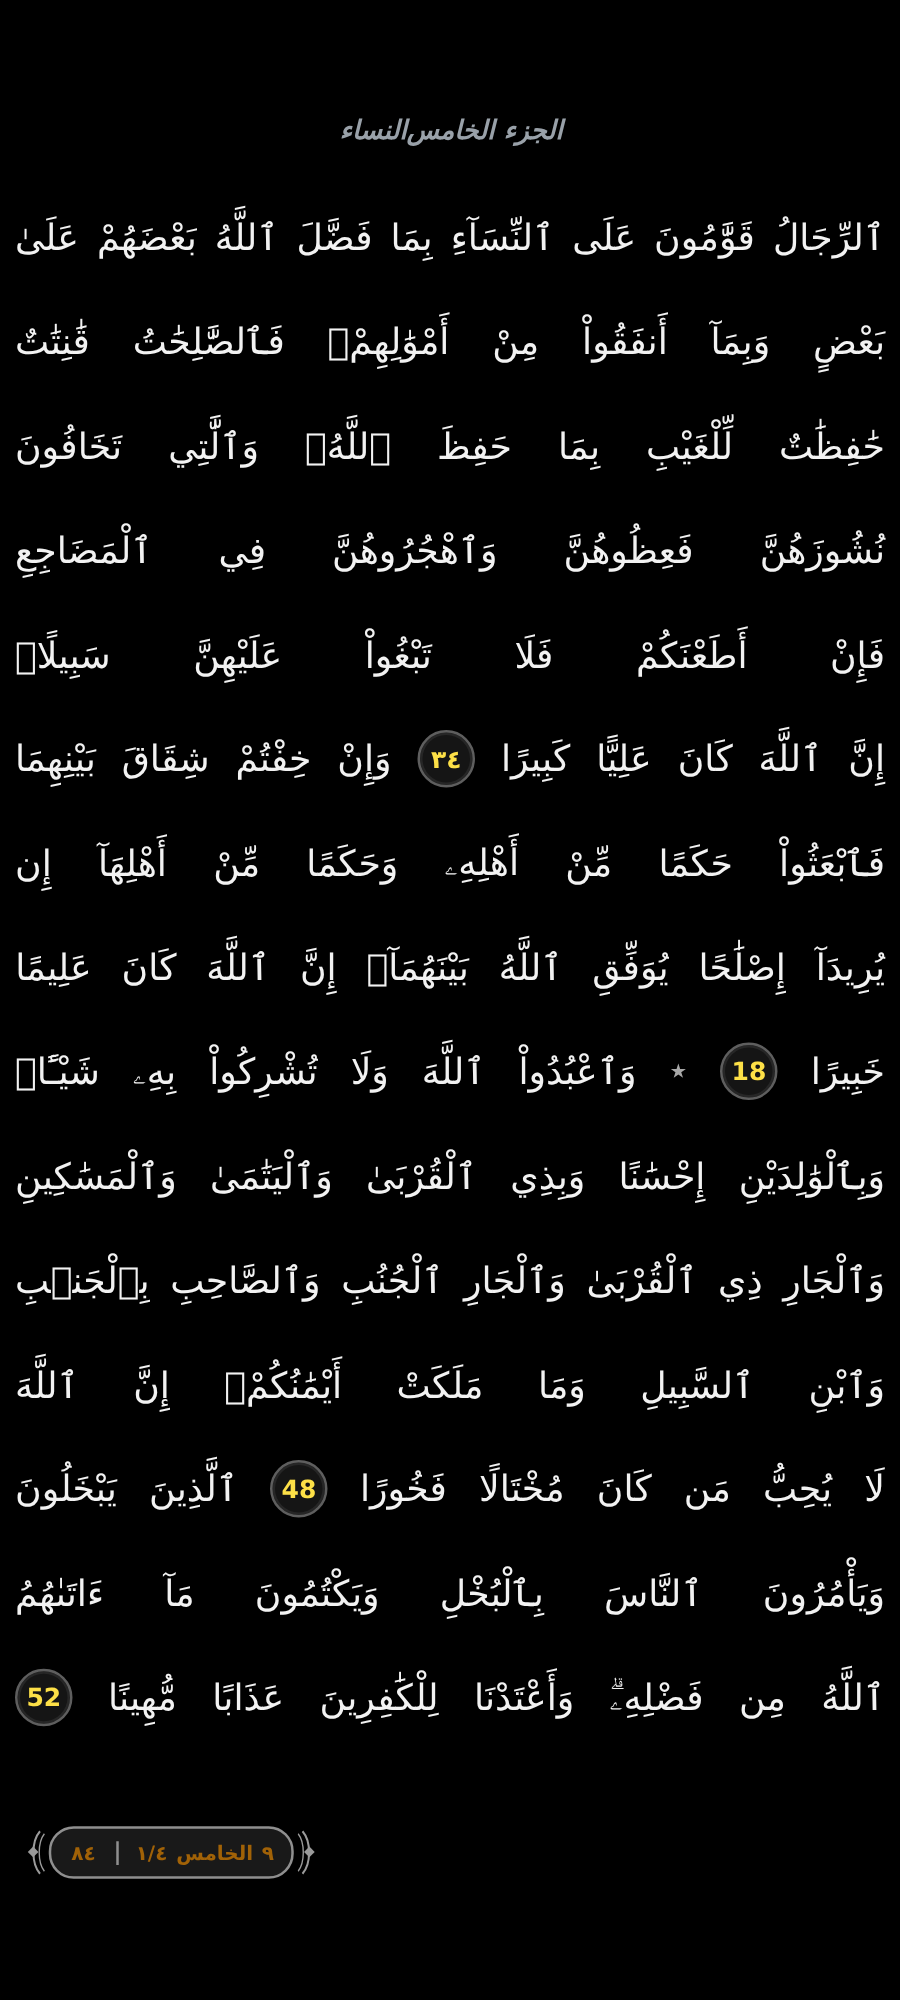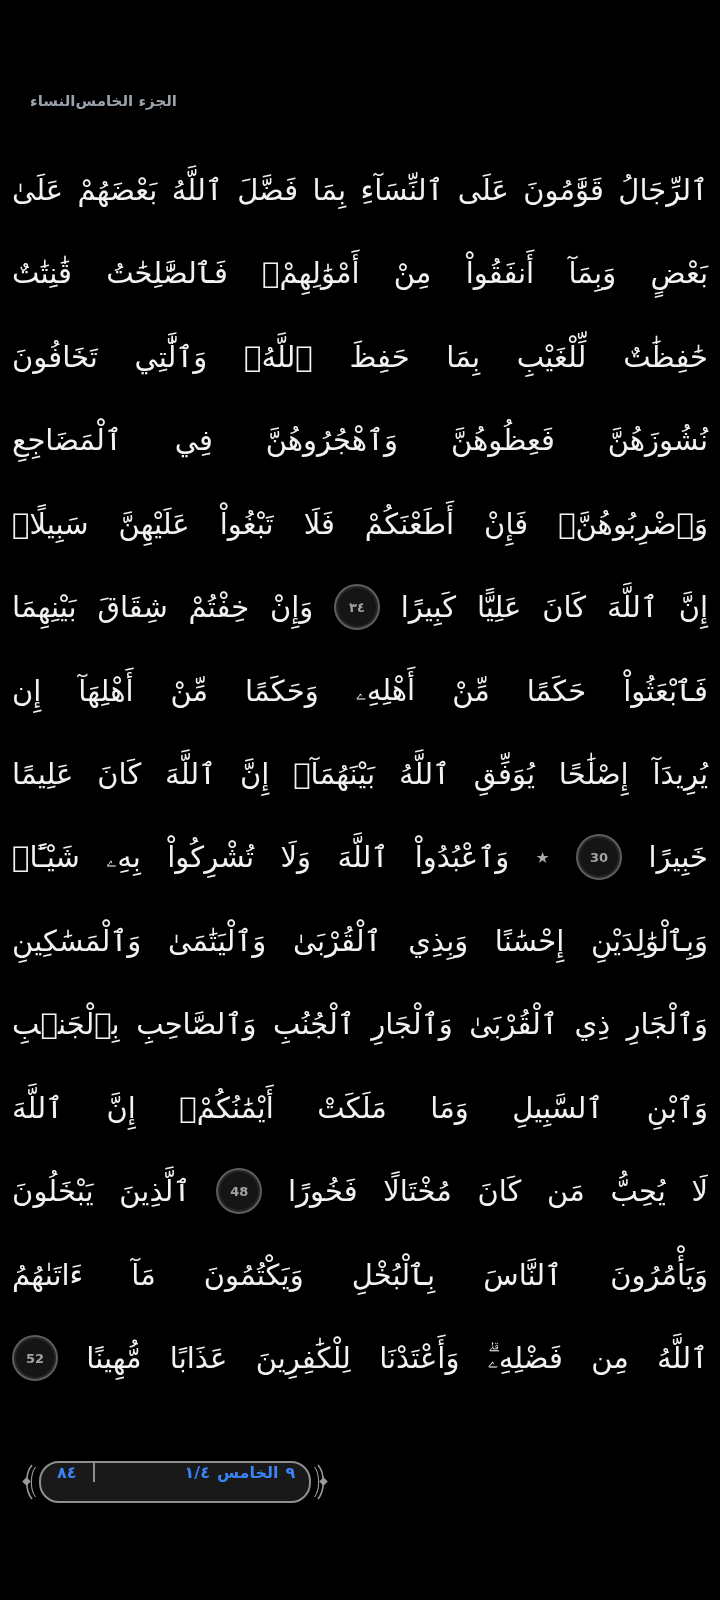--- a/index.html
+++ b/index.html
@@ -2,56 +2,56 @@
 <html><head>
 <meta charset="utf-8">
 <style>
   html, body { margin:0; padding:0; background:#000; }
   .screen {
     position:relative; width:720px; height:1600px; background:#000000;
     font-family:"DejaVu Sans", sans-serif; overflow:hidden;
   }
   .header {
     position:absolute; top:92px; left:30px; right:28px;
-    display:flex; justify-content:flex-start; align-items:center;
-    color:#99a1a9; font-size:15px; font-weight:600;
+    display:flex; justify-content:center; align-items:center;
+    color:#99a1a9; font-size:21px; font-weight:600;font-style:italic;
   }
   .lines {
     position:absolute; top:148px; left:8px; right:8px; height:1252px;
     display:flex; flex-direction:column;
   }
   .line {
     flex:1; display:flex; direction:rtl;
     justify-content:space-between; align-items:center;
     color:#f2f2f2; font-size:29px; white-space:nowrap; padding:0 4px;
   }
   .word { display:inline-block; }
   .ayah-marker {
     flex:0 0 auto; width:42px; height:42px; border-radius:50%;
     border:2px solid #5e5e5e; background:#151515;
     box-shadow: inset 0 0 0 2px #262626;
-    color:#a3a3a3; font-size:13px; font-weight:bold;
+    color:#fde047; font-size:20px; font-weight:bold;
     display:flex; align-items:center; justify-content:center;
   }
   .hizb-star { color:#a8a8a8; font-size:26px; flex:0 0 auto; }
   .footer {
     position:absolute; top:1461px; left:20px; height:42px;
     display:flex; align-items:center; gap:3px;
   }
   .pill {
-    display:flex; align-items:flex-start; height:38px;
+    display:flex; align-items:center; height:38px;
     border:2px solid #8f8f8f; border-radius:20px; background:#191919;
-    color:#3b82f6; font-size:16px; font-weight:bold; overflow:hidden;gap:40px;
+    color:#a16207; font-size:16px; font-weight:bold; overflow:hidden;
   }
   .page-cell {
     display:flex; align-items:center; padding:0 16px;
     border-right:2px solid #8f8f8f;
   }
   .hizb-cell {
-    display:flex; align-items:center; gap:7px; padding:0 14px; direction:ltr;margin-left:36px;
+    display:flex; align-items:center; gap:7px; padding:0 14px; direction:ltr;
   }
   .ornament { display:flex; align-items:center; }
   .ornament.flip { transform:scaleX(-1); }
 </style>
 </head>
 <body>
 
 <div class="screen">
 
   <div class="header">
@@ -90,21 +90,20 @@
         <span class="word">تَخَافُونَ</span>
       </div>
       <div class="line">
         <span class="word">نُشُوزَهُنَّ</span>
         <span class="word">فَعِظُوهُنَّ</span>
         <span class="word">وَٱهْجُرُوهُنَّ</span>
         <span class="word">فِي</span>
         <span class="word">ٱلْمَضَاجِعِ</span>
       </div>
       <div class="line">
-        <span class="word">وَٱضْرِبُوهُنَّۖ</span>
         <span class="word">فَإِنْ</span>
         <span class="word">أَطَعْنَكُمْ</span>
         <span class="word">فَلَا</span>
         <span class="word">تَبْغُواْ</span>
         <span class="word">عَلَيْهِنَّ</span>
         <span class="word">سَبِيلًاۗ</span>
       </div>
       <div class="line">
         <span class="word">إِنَّ</span>
         <span class="word">ٱللَّهَ</span>
@@ -133,21 +132,21 @@
         <span class="word">يُوَفِّقِ</span>
         <span class="word">ٱللَّهُ</span>
         <span class="word">بَيْنَهُمَآۗ</span>
         <span class="word">إِنَّ</span>
         <span class="word">ٱللَّهَ</span>
         <span class="word">كَانَ</span>
         <span class="word">عَلِيمًا</span>
       </div>
       <div class="line">
         <span class="word">خَبِيرًا</span>
-        <span class="ayah-marker">30</span>
+        <span class="ayah-marker">18</span>
         <span class="hizb-star">٭</span>
         <span class="word">وَٱعْبُدُواْ</span>
         <span class="word">ٱللَّهَ</span>
         <span class="word">وَلَا</span>
         <span class="word">تُشْرِكُواْ</span>
         <span class="word">بِهِۦ</span>
         <span class="word">شَيْـًٔاۖ</span>
       </div>
       <div class="line">
         <span class="word">وَبِٱلْوَٰلِدَيْنِ</span>

